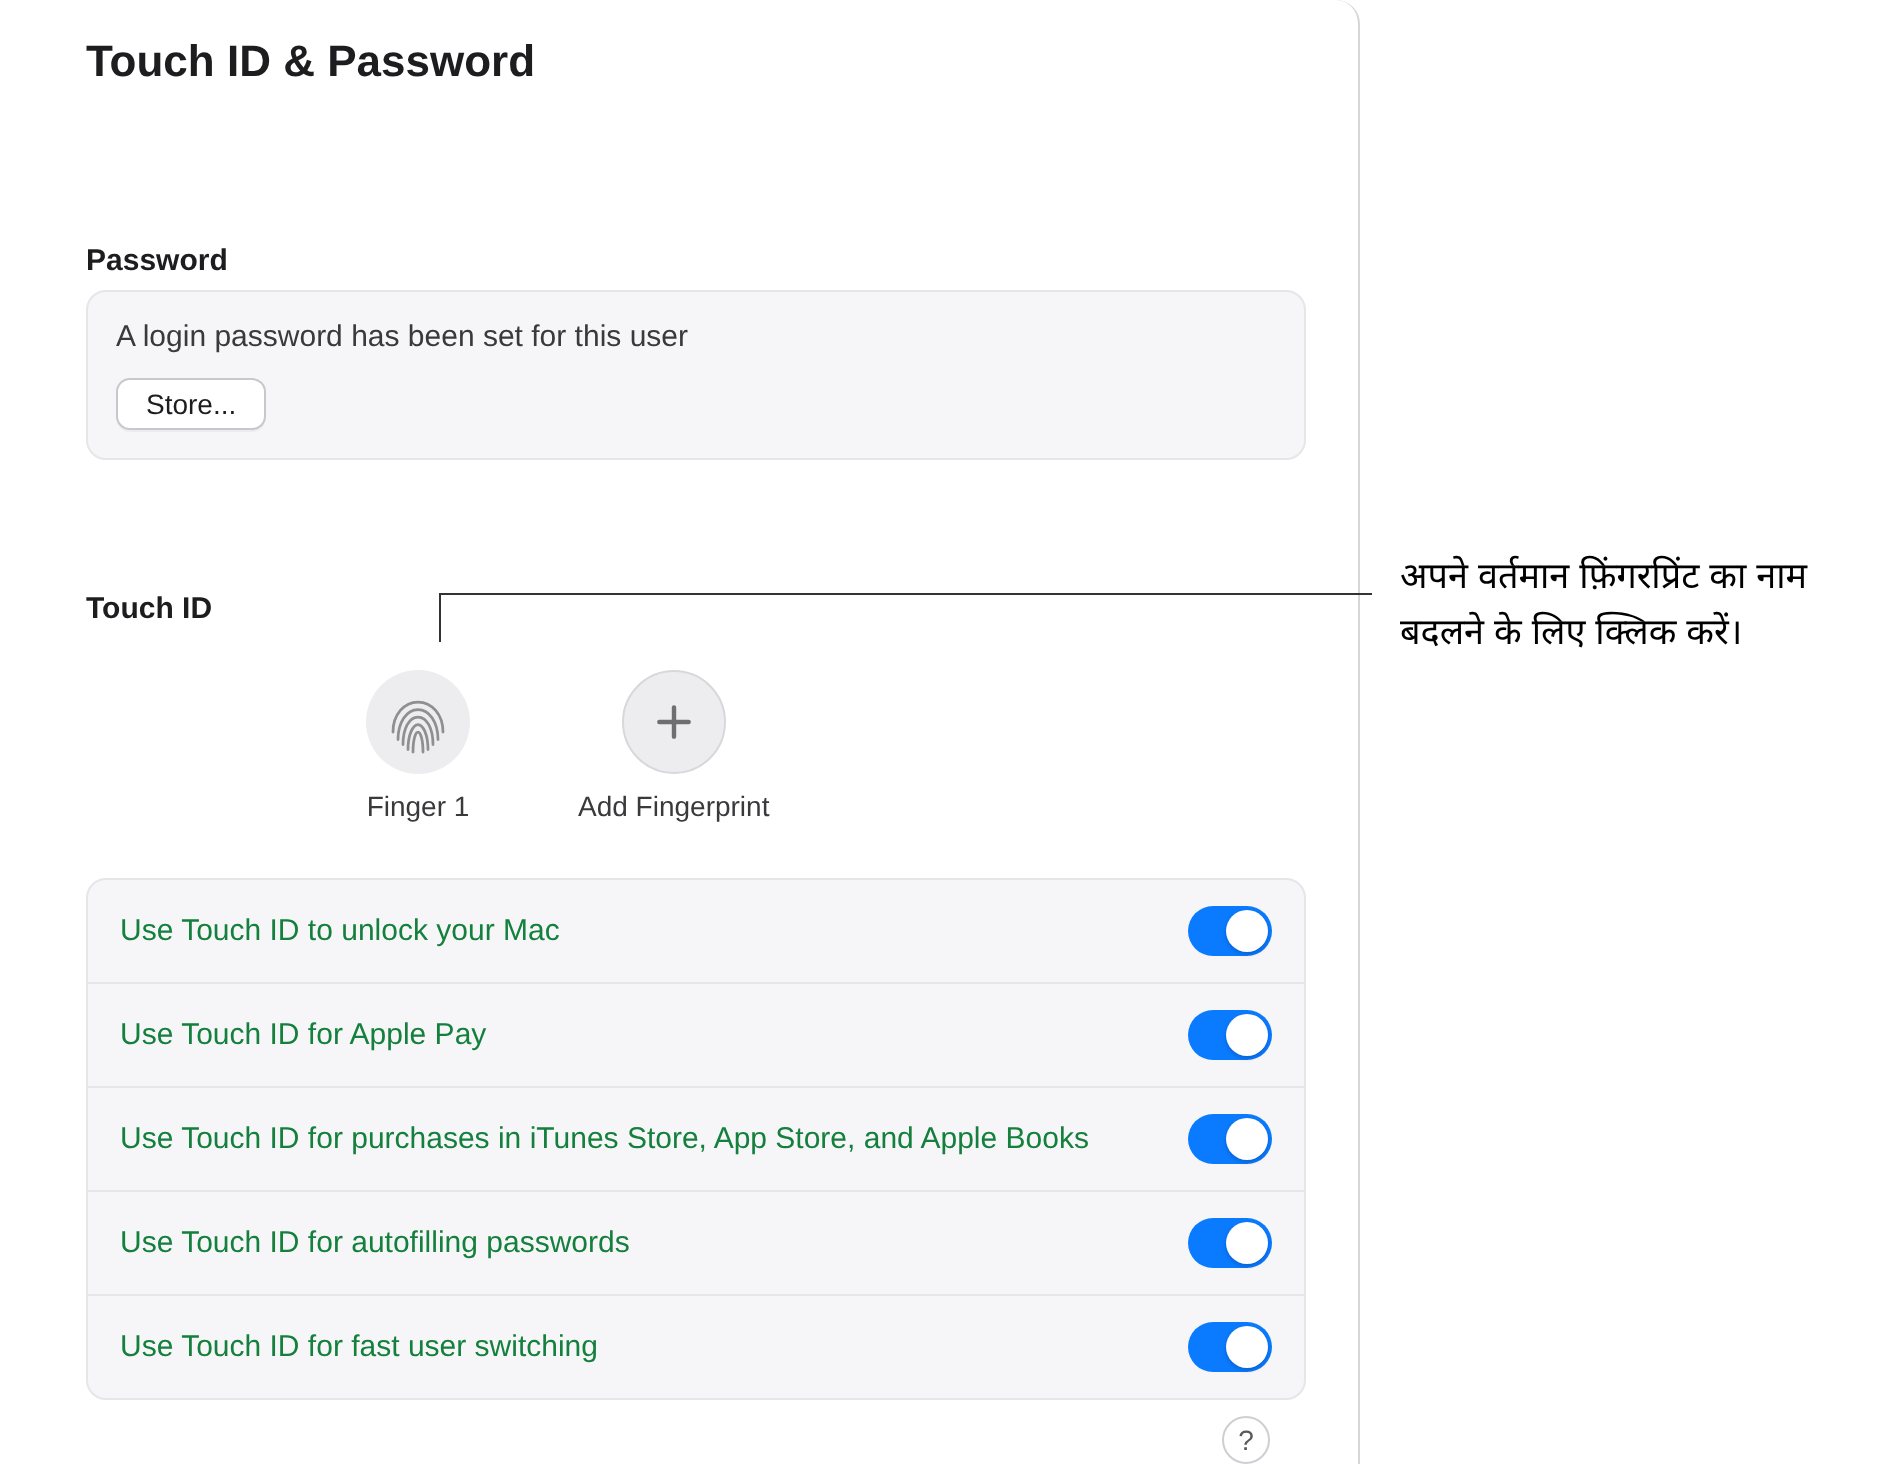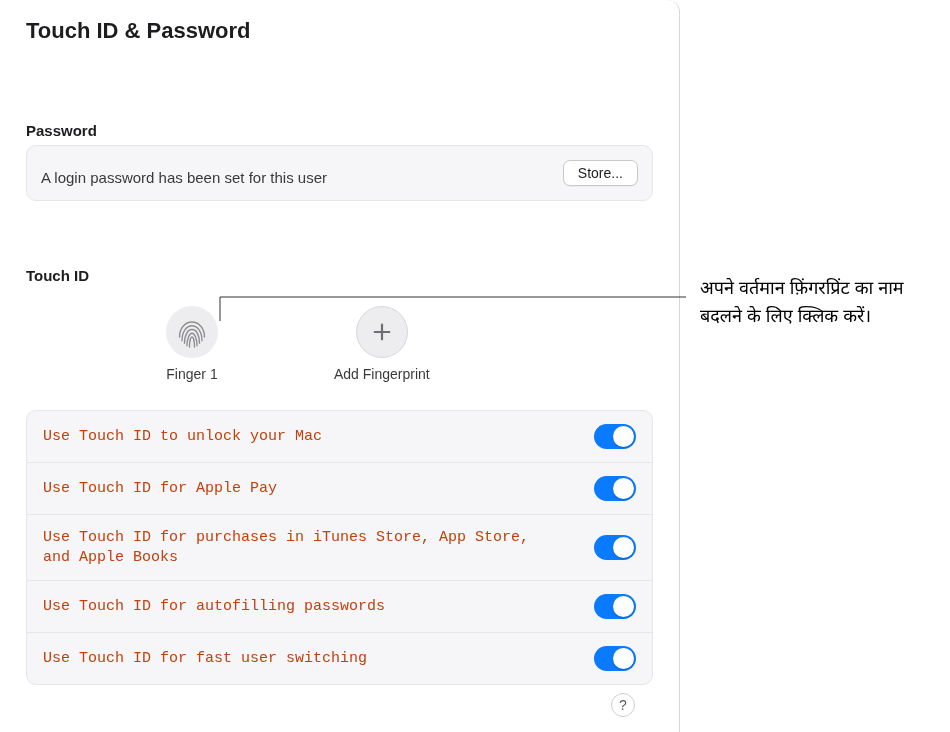--- a/index.html
+++ b/index.html
@@ -12,21 +12,21 @@
     overflow: hidden;
     color: #1d1d1f;
   }
   .pane {
     position: absolute;
     left: 0; top: 0;
     width: 680px;
     height: 732px;
     border-right: 1px solid #d6d6d6;
     border-top-right-radius: 12px;
-    padding: 18px 0 0 0;
+    padding: 18px 0 0 17px;
     background: #fff;
   }
   .pane-title {
     font-size: 22px;
     font-weight: 700;
     padding: 0 26px 12px 26px;
   }
   .section {
     padding: 18px 26px 0 26px;
   }
@@ -35,23 +35,24 @@
     font-weight: 700;
     margin-bottom: 6px;
     margin-top: 48px;
   }
   .card {
     background: #f6f6f8;
     border: 1px solid #e6e6ea;
     border-radius: 10px;
     padding: 14px 14px;
     display: flex;
-    align-items: flex-end;
+    align-items: flex-start;
     justify-content: space-between;
     gap: 12px;
+    flex-direction: column;
   }
   .card-text {
     font-size: 15px;
     color: #3a3a3c;
   }
   .btn {
     background: #fff;
     border: 1px solid #c8c8cc;
     border-radius: 7px;
     padding: 4px 14px;
@@ -62,21 +63,21 @@
   }
   .touchid-desc {
     font-size: 14px;
     color: #6e6e73;
     line-height: 1.35;
     margin-top: 2px;
     max-width: 600px;
   }
   .fingerprints-row {
     display: flex;
-    gap: 116px;
+    gap: 54px;
     margin-top: 22px;
     padding-left: 140px;
   }
   .fp-item {
     display: flex;
     flex-direction: column;
     align-items: center;
     gap: 8px;
     cursor: pointer;
   }
@@ -114,24 +115,23 @@
     display: flex;
     align-items: center;
     justify-content: space-between;
     padding: 13px 16px;
     border-bottom: 1px solid #e6e6ea;
     gap: 16px;
   }
   .opt-row:last-child { border-bottom: none; gap: 25px; }
   .opt-label {
     font-size: 15px;
-    color: #c2410c;
+    color: #15803d;
     line-height: 1.3;
     max-width: 500px;
-    font-family: Liberation Mono, monospace;
   }
   .toggle {
     width: 42px;
     height: 25px;
     border-radius: 25px;
     background: #0a7aff;
     position: relative;
     flex-shrink: 0;
     cursor: pointer;
   }

